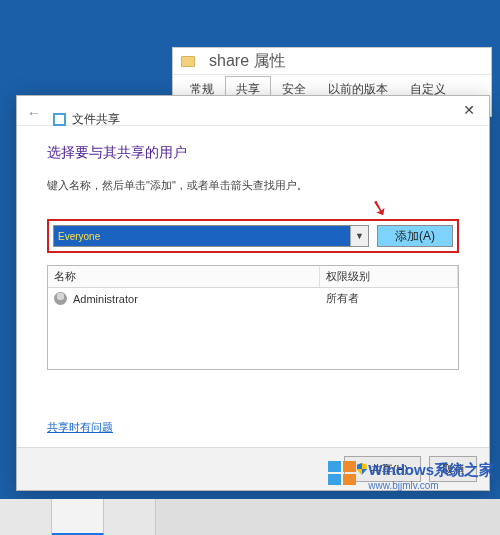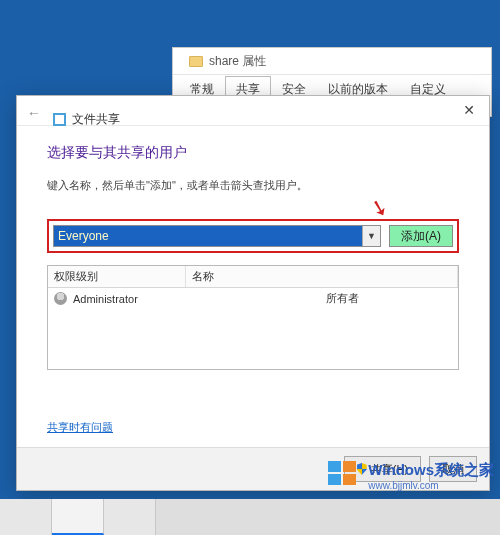--- a/index.html
+++ b/index.html
@@ -9,23 +9,23 @@
   
   .props-window {
     position: absolute;
     left: 172px; top: 47px;
     width: 320px; height: 70px;
     background: #fff;
     border: 1px solid #c9c9c9;
   }
   .props-title {
     height: 26px; line-height: 26px;
-    padding-left: 16px;
-    display: flex; align-items: center; gap: 6px;
-    color: #555; font-size: 12px;
+    padding-left: 8px;
+    display: flex; align-items: center; gap: 14px;
+    color: #555; font-size: 16px;
   }
   .folder-icon {
     width: 14px; height: 11px;
     background: #f3d17a; border: 1px solid #d9b35a;
     border-radius: 1px;
     display: inline-block;
   }
   .tab-row {
     display: flex; gap: 0;
     padding-left: 6px;
@@ -94,36 +94,36 @@
     display: flex;
     border: 1px solid #8f8f8f;
     height: 22px;
     background: #fff;
   }
   .combo-input {
     flex: 1;
     border: none;
     padding: 2px 4px;
     background: #1a63c1;
-    color: #fef9c3;
-    font-size: 12px;
+    color: #fde047;
+    font-size: 10px;
     outline: none;
   }
   .combo-btn {
     width: 18px;
     border-left: 1px solid #a9a9a9;
     display: flex; align-items: center; justify-content: center;
     background: #efefef;
     color: #444;
     font-size: 9px;
   }
   .add-btn {
-    width: 64px;
+    width: 76px;
     border: 1px solid #8b8b8b;
-    background: #86efac;
+    background: #7dd3fc;
     display: flex; align-items: center; justify-content: center;
     font-size: 12px; color: #222;
   }
   .arrow-anno {
     position: absolute;
     color: #d21f1f;
     font-size: 22px;
     left: 370px; top: 195px;
     transform: rotate(15deg);
     pointer-events: none;
@@ -245,22 +245,22 @@
       <div class="input-row">
         <div class="combo">
           <input class="combo-input" value="Everyone" style="">
           <div class="combo-btn">▼</div>
         </div>
         <div class="add-btn">添加(A)</div>
       </div>
 
       <div class="grid">
         <div class="grid-head">
+          <div class="gh-cell col-name">名称</div>
           <div class="gh-cell col-perm">权限级别</div>
-          <div class="gh-cell col-name">名称</div>
         </div>
         <div class="grid-row">
           <div class="gd-cell col-name">
             <span class="user-icon"></span>
             <span>Administrator</span>
           </div>
           <div class="gd-cell col-perm">所有者</div>
         </div>
         <div class="grid-space"></div>
       </div>

